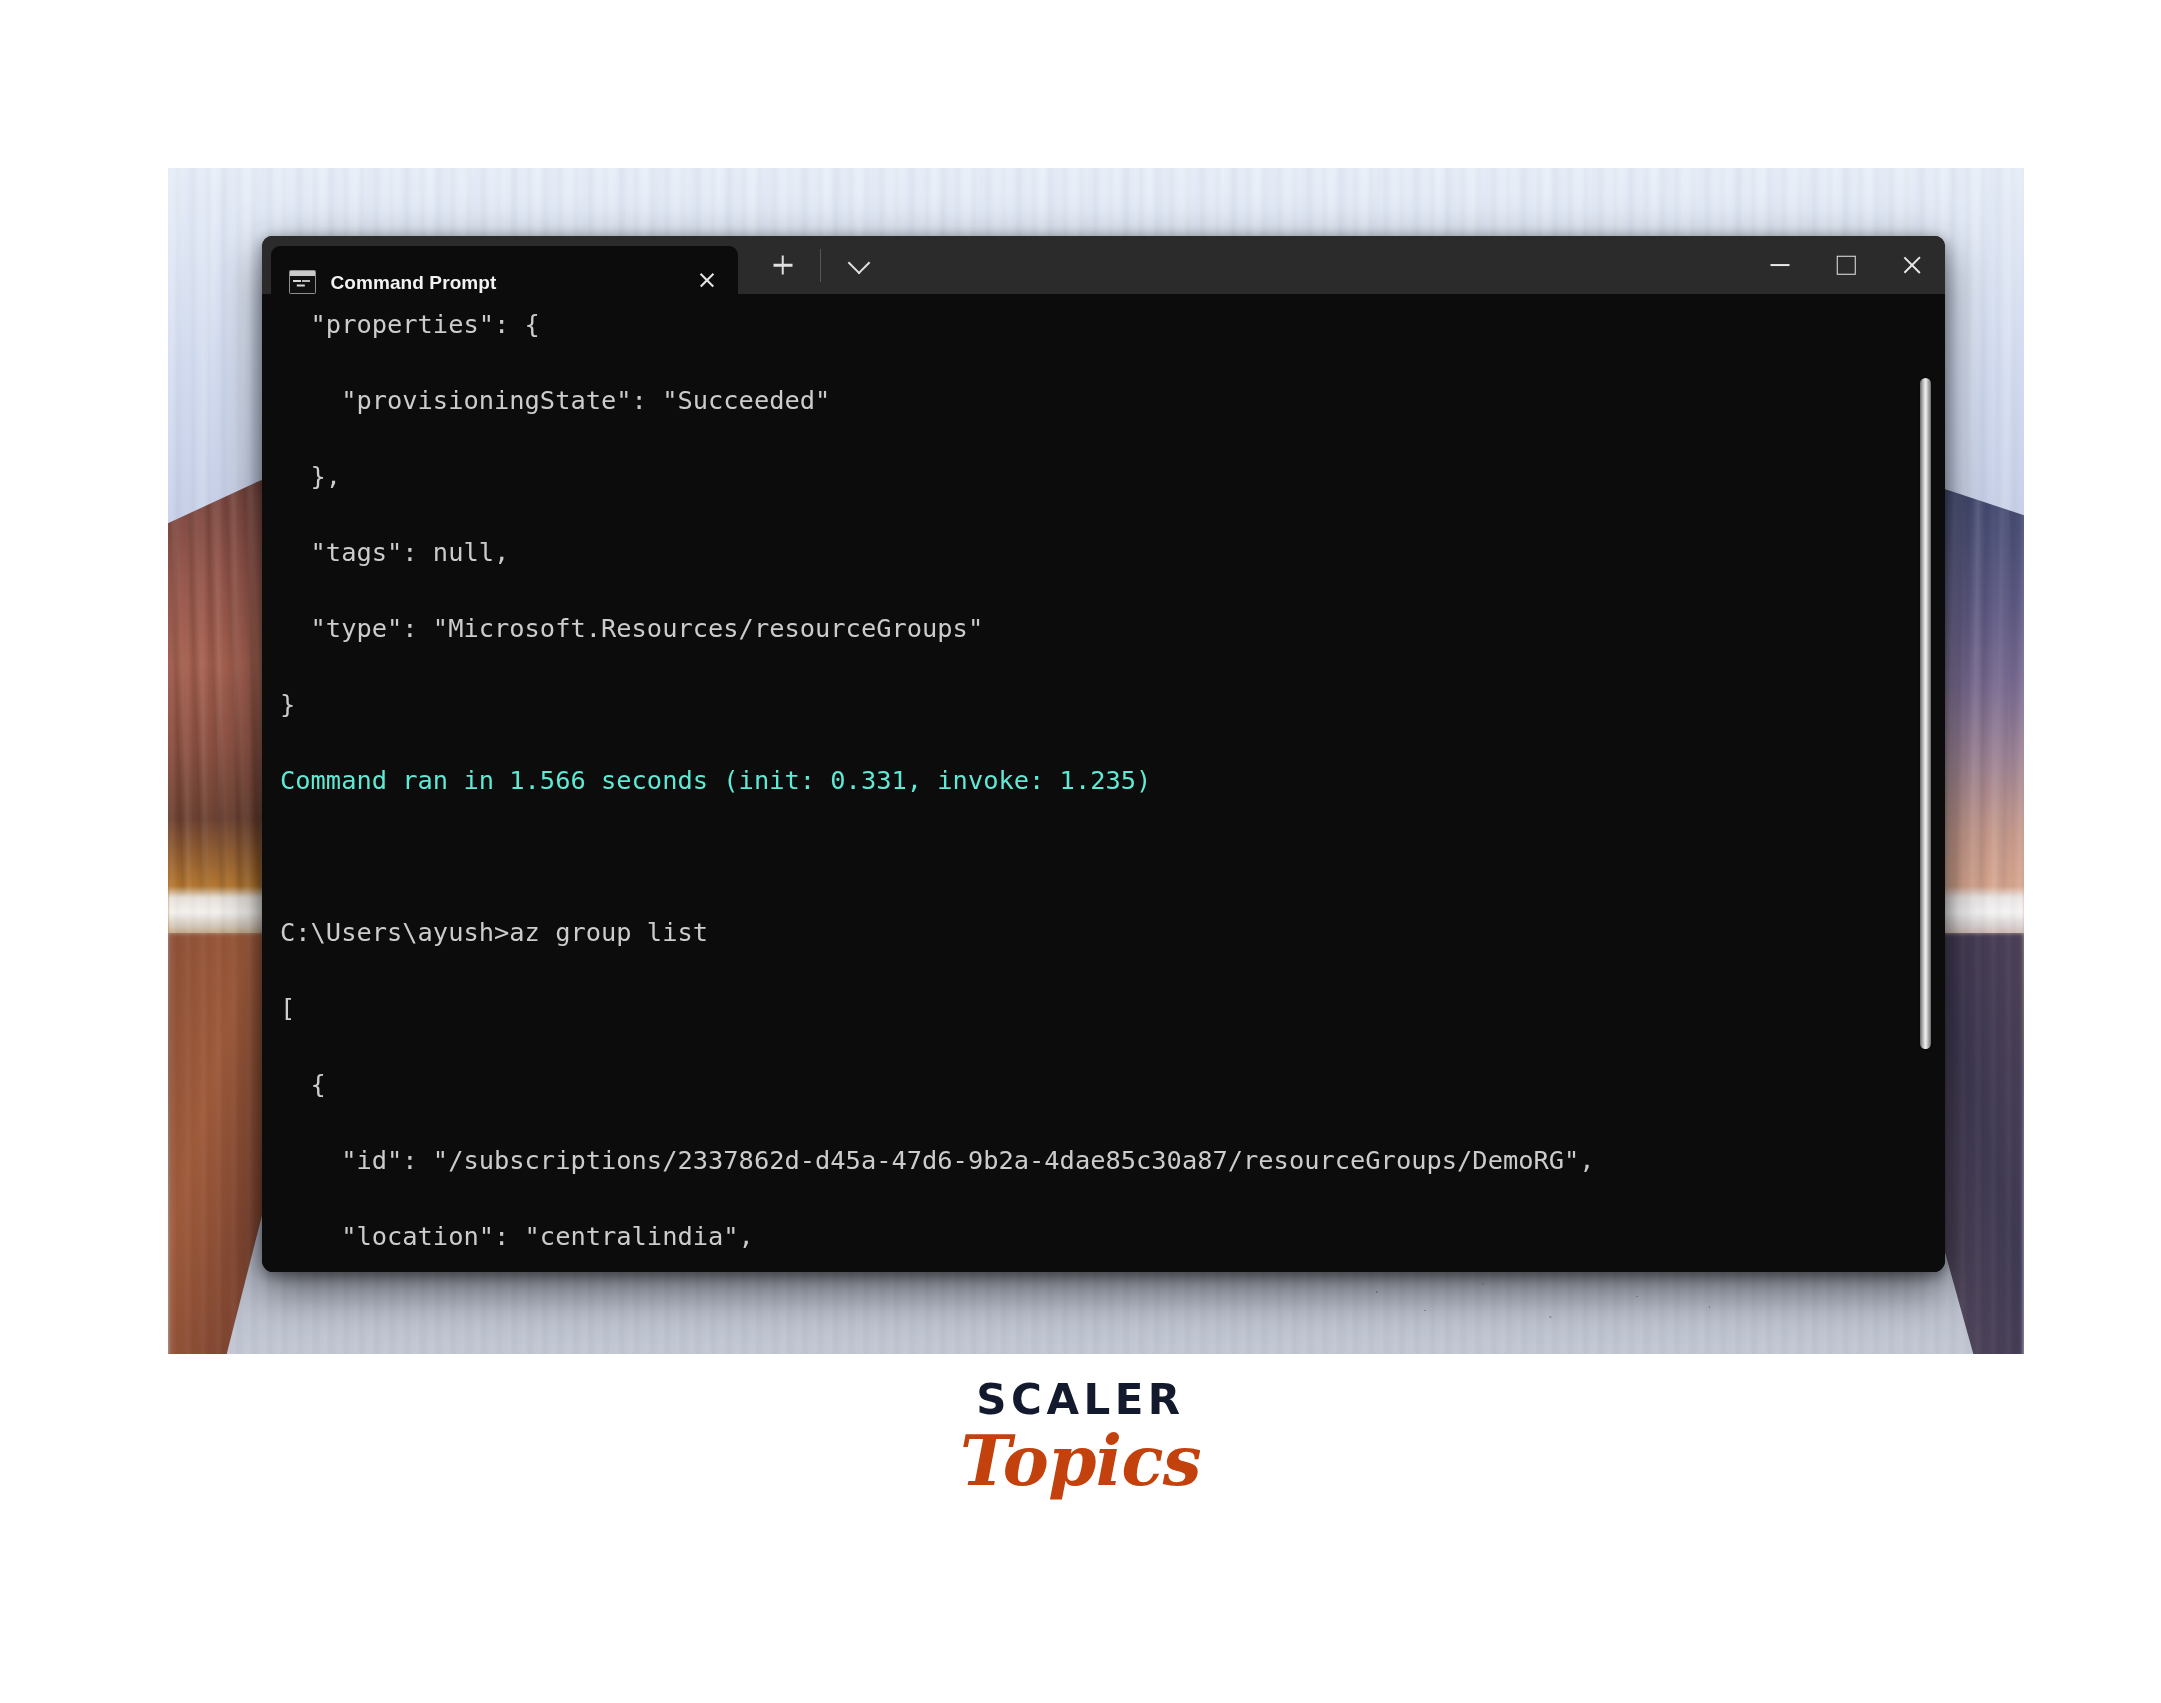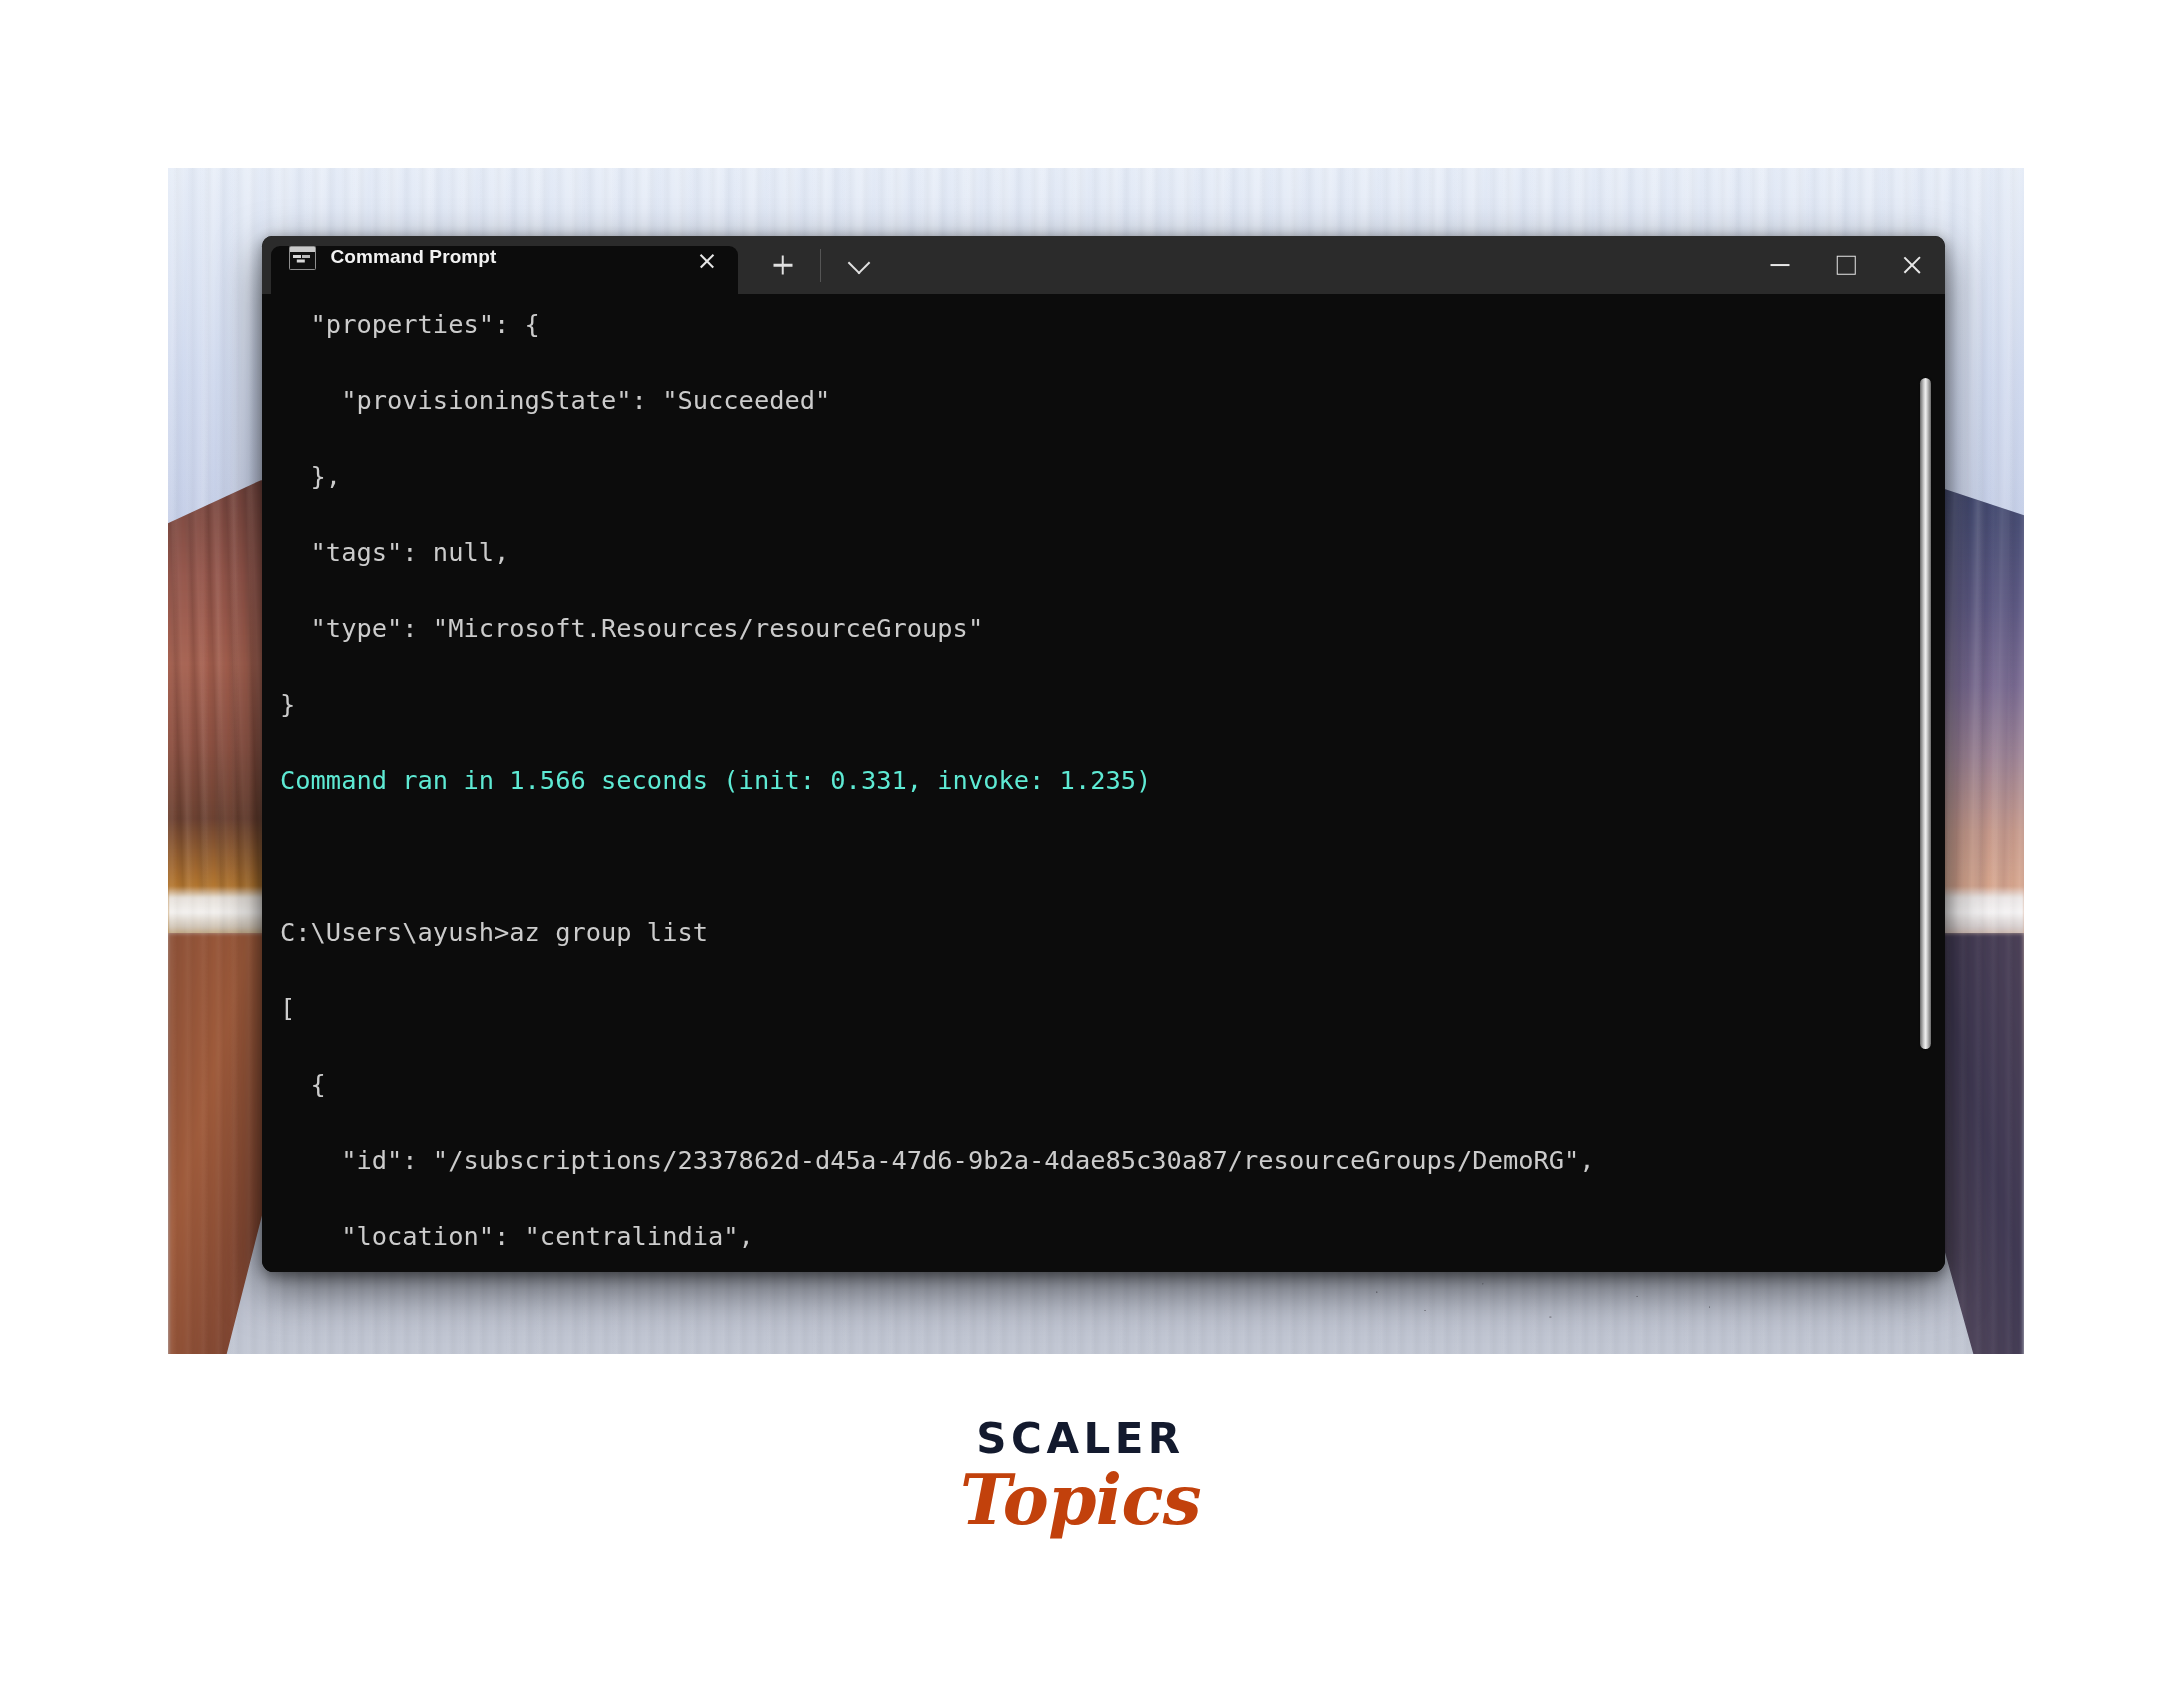--- a/index.html
+++ b/index.html
@@ -205,21 +205,21 @@
 
   .tab-strip {
     display: flex;
     align-items: flex-end;
     height: 58px;
     padding-left: 9px;
   }
 
   .tab {
     display: flex;
-    align-items: flex-start;
+    align-items: flex-end;
     height: 48px;
     min-width: 432px;
     padding: 0 16.5px 0 18px;
     background: #0c0c0c;
     border-radius: 9px 9px 0 0;
     gap: 14px;
     cursor: default;
   }
   .tab-icon {
     width: 25.4px; height: 21.6px;
@@ -372,21 +372,21 @@
     height: 671px;
     border-radius: 5.7px;
     background: linear-gradient(90deg, #6a6a6a 0%, #d2d2d2 36%, #efefef 52%, #b9b9b9 72%, #6a6a6a 100%);
     box-shadow: 0 0 1.9px rgba(0,0,0,.6);
   }
 
   
   .brand {
     position: absolute;
     left: 0;
-    top: 1418px;
+    top: 1379px;
     width: 100%;
     text-align: center;
     line-height: 1;
   }
   .brand-scaler {
     font-family: "DejaVu Sans", sans-serif;
     font-size: 42px;
     font-weight: bold;
     letter-spacing: 4.5px;
     color: #131a2e;

